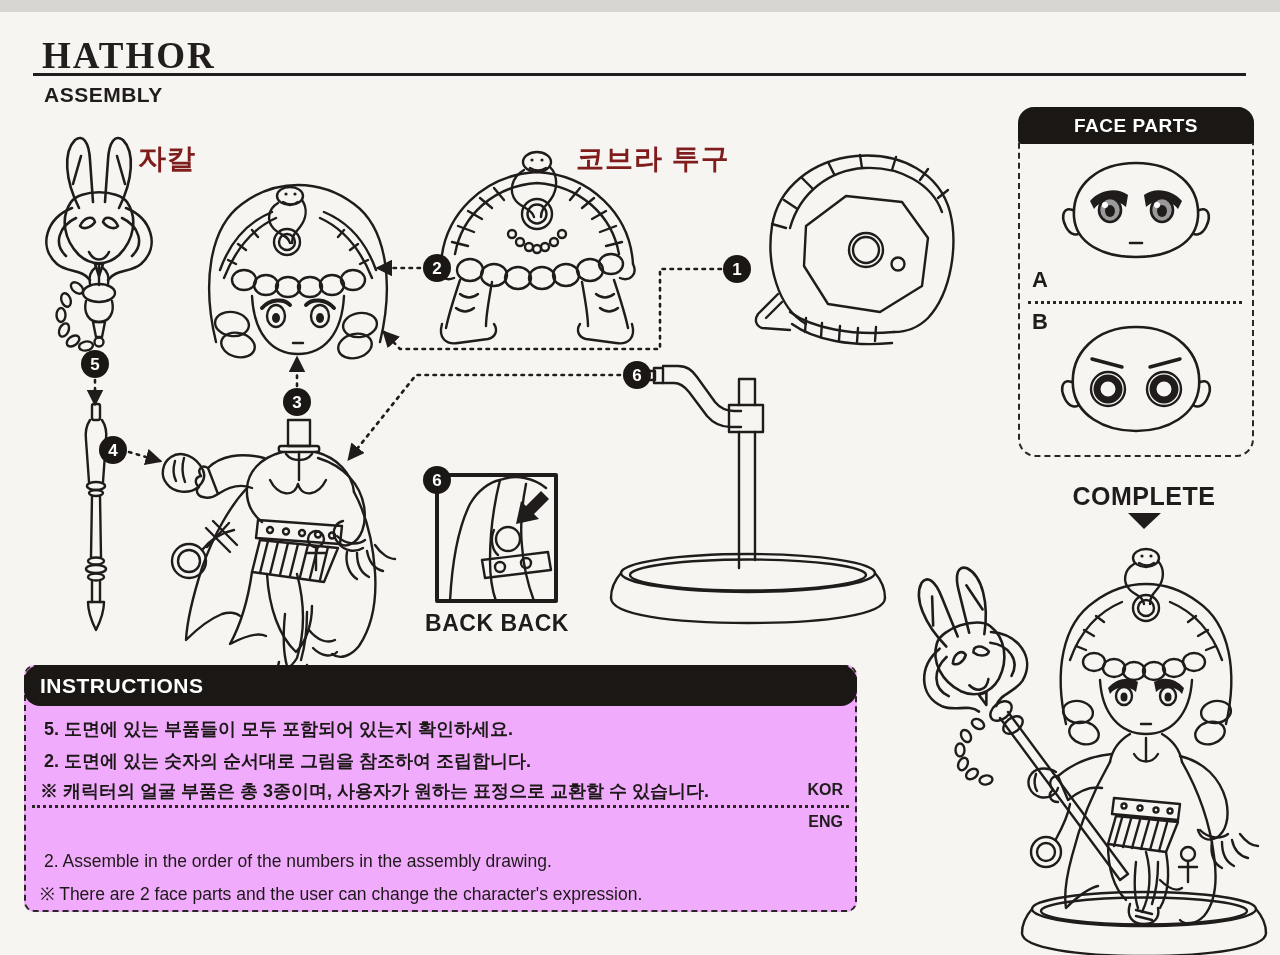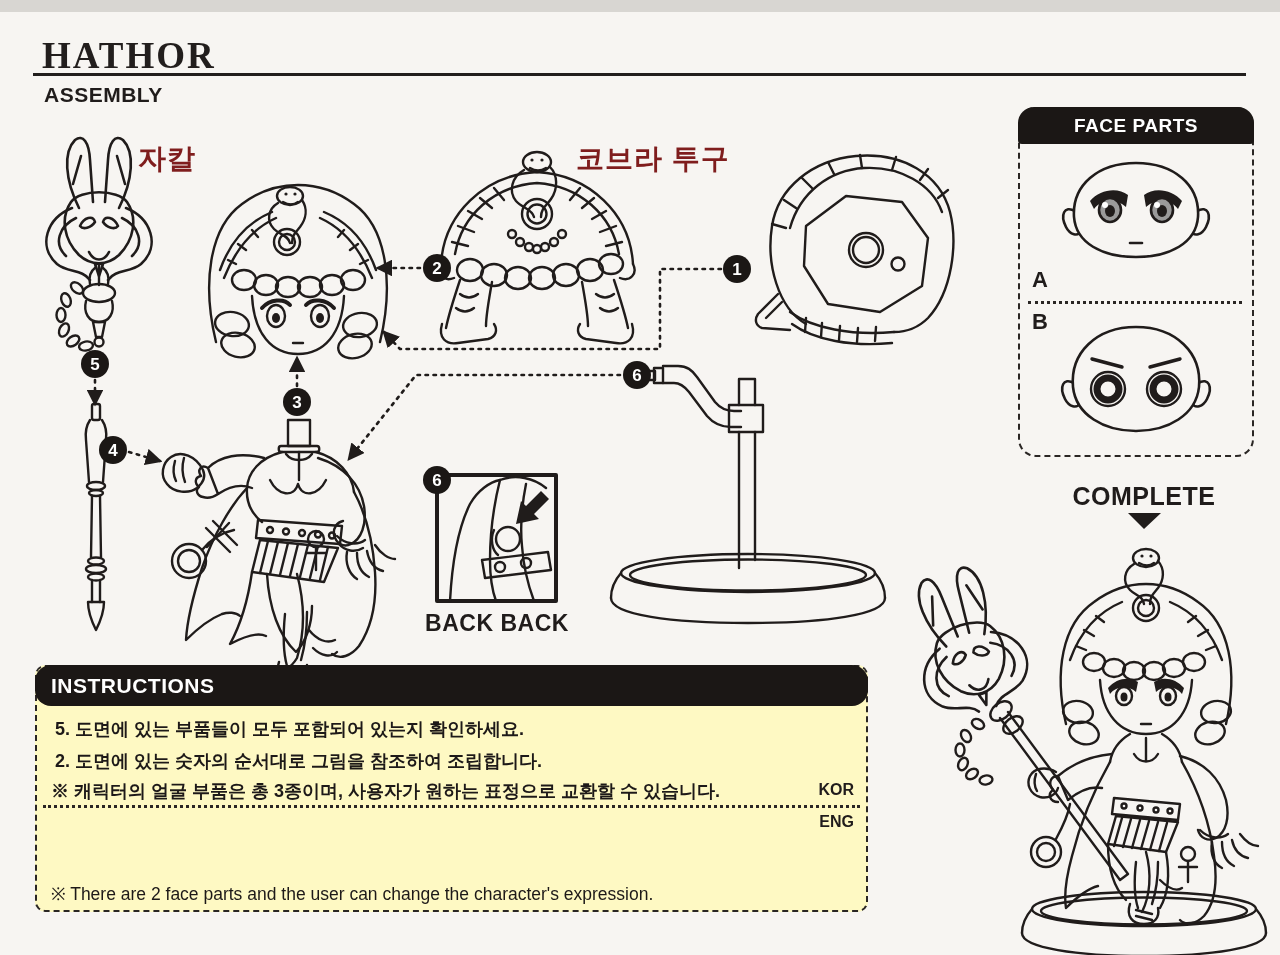--- a/index.html
+++ b/index.html
@@ -31,22 +31,22 @@
   .facepanel .bar{
     position:absolute;left:-2px;top:-2px;right:-2px;height:37px;
     background:#1b1715;border-radius:16px 16px 4px 4px;color:#fff;
     display:flex;align-items:center;justify-content:center;
     font-weight:800;font-size:19px;letter-spacing:.5px;
   }
   .optlabel{position:absolute;font-weight:800;font-size:22px;}
   .dashdiv{position:absolute;border-top:3px dotted #2a2624;}
   
   .instrpanel{
-    left:35px;top:653px;width:833px;height:247px;
-    border:2.5px dashed #2a2624;border-radius:10px;background:#fef9c3;
+    left:24px;top:653px;width:833px;height:247px;
+    border:2.5px dashed #2a2624;border-radius:10px;background:#f0abfc;
     box-sizing:border-box;
   }
   .instrpanel .bar{
     position:absolute;left:-2px;top:-2px;right:-2px;height:41px;
     background:#1b1715;border-radius:16px;color:#fff;
     display:flex;align-items:center;font-weight:800;font-size:21px;
     letter-spacing:.5px;padding-left:16px;
   }
   .kline{position:absolute;font-size:18px;font-weight:700;color:#1d1918;white-space:nowrap;}
   .eline{position:absolute;font-size:17.5px;font-weight:500;color:#1d1918;white-space:nowrap;}
@@ -387,16 +387,17 @@
   </div>
 
   <div class="abs instrpanel">
     <div class="bar">INSTRUCTIONS</div>
     <div class="kline" style="left:18px;top:50px">5. 도면에 있는 부품들이 모두 포함되어 있는지 확인하세요.</div>
     <div class="kline" style="left:18px;top:82px">2. 도면에 있는 숫자의 순서대로 그림을 참조하여 조립합니다.</div>
     <div class="kline" style="left:14px;top:112px">※ 캐릭터의 얼굴 부품은 총 3종이며, 사용자가 원하는 표정으로 교환할 수 있습니다.</div>
     <div class="langtag" style="right:12px;top:114px">KOR</div>
     <div class="dashdiv" style="left:6px;top:138px;width:817px"></div>
     <div class="langtag" style="right:12px;top:146px">ENG</div>
+    <div class="eline" style="left:18px;top:184px">2. Assemble in the order of the numbers in the assembly drawing.</div>
     <div class="eline" style="left:14px;top:214px">※ There are 2 face parts and the user can change the character's expression.</div>
   </div>
 
 </div>
 
 </body></html>

